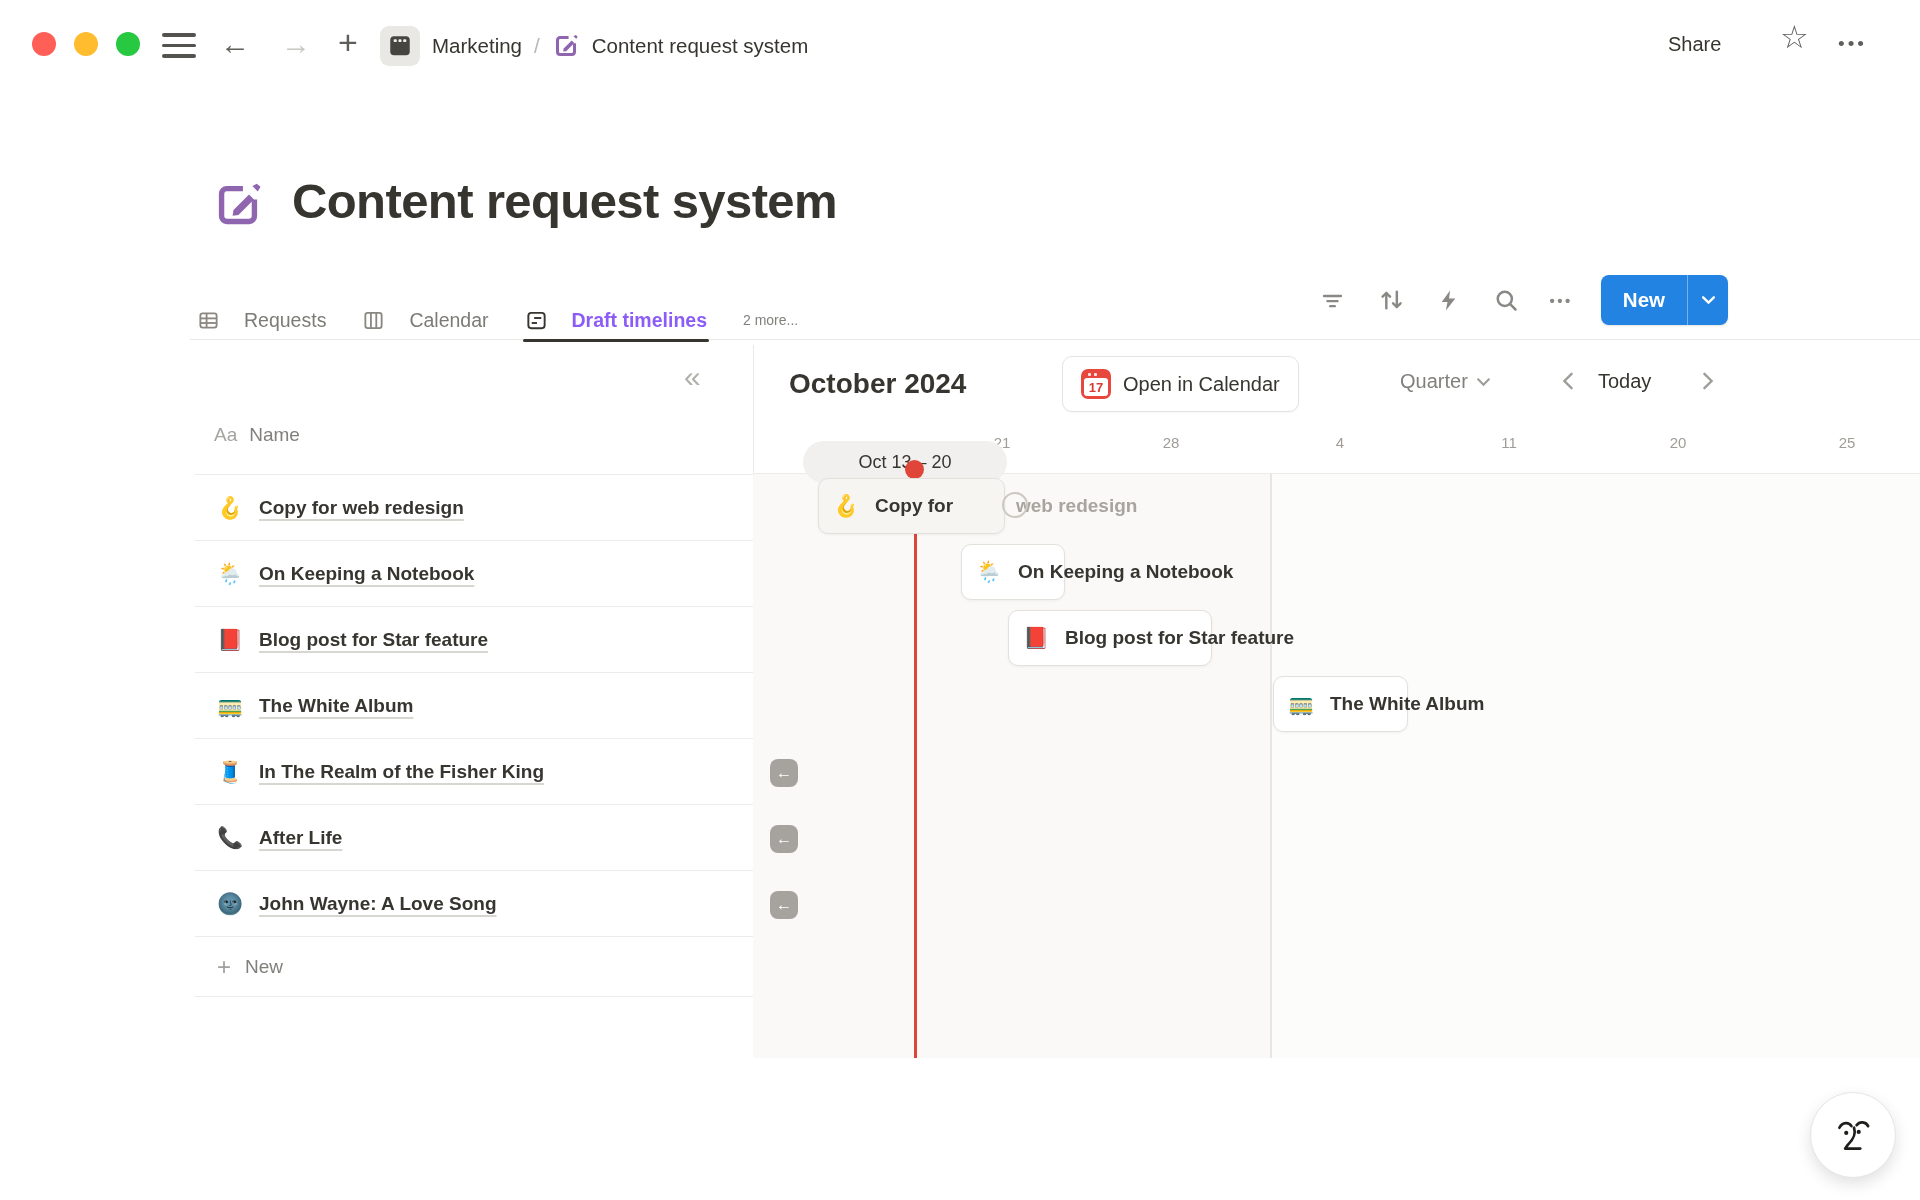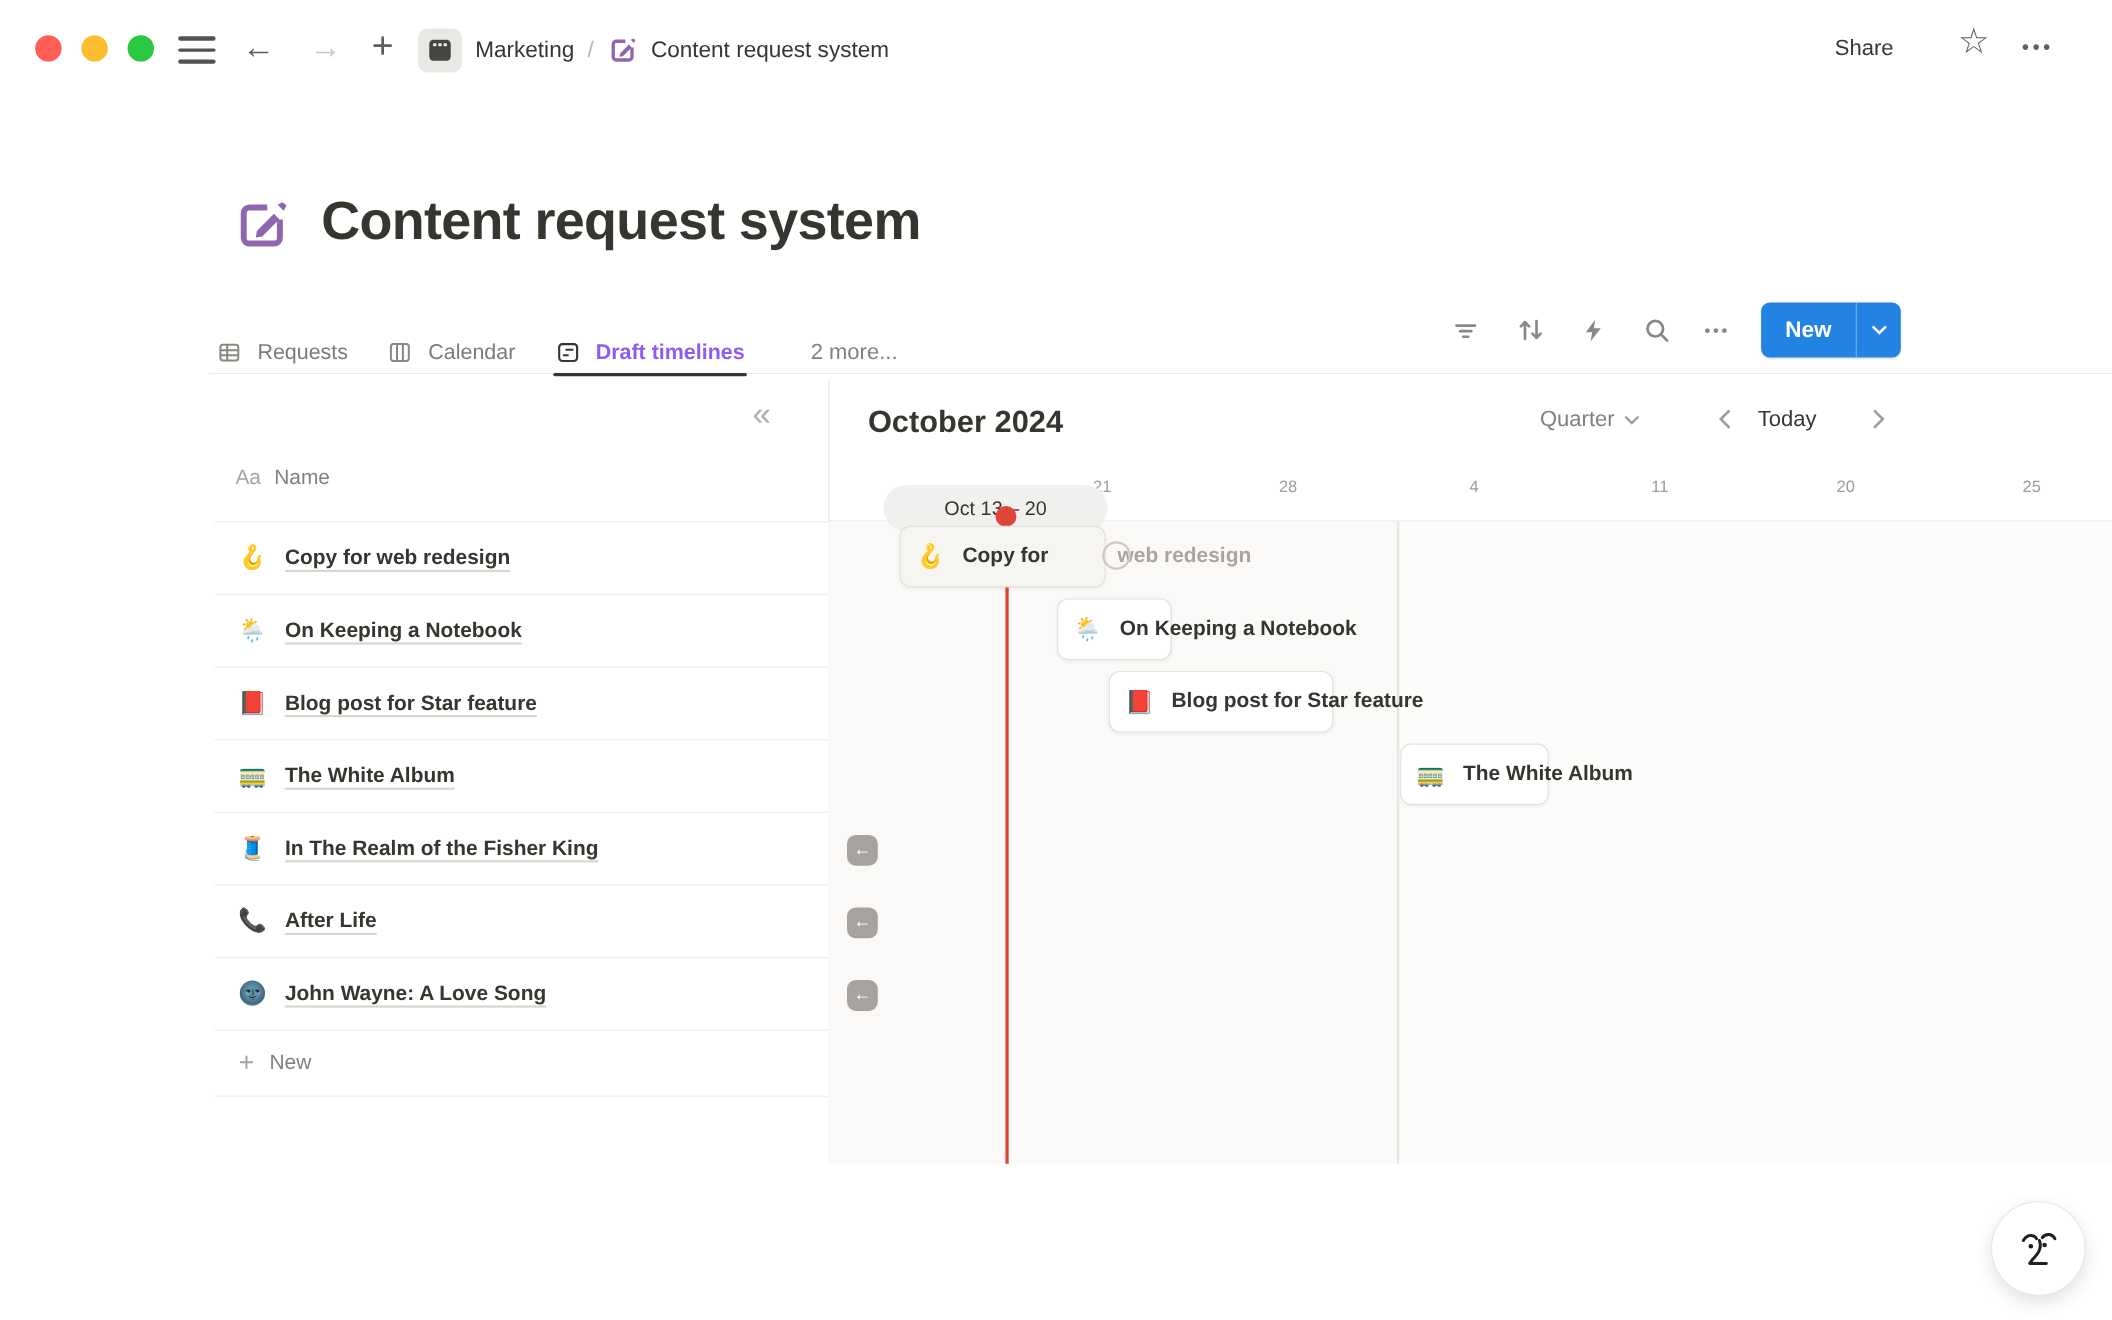--- a/index.html
+++ b/index.html
@@ -13,26 +13,26 @@
   .navglyph{font-size:30px;line-height:30px;color:#5f5e5b;}
   .ws-icon{width:40px;height:40px;border-radius:9px;background:#e9e8e5;display:flex;align-items:center;justify-content:center;}
   .crumbtxt{font-size:20.5px;line-height:44px;color:#37352f;}
   .sep{color:#b9b7b2;}
   .topright{font-size:20px;line-height:44px;color:#37352f;}
   
   .pagetitle{font-size:49px;font-weight:700;letter-spacing:-0.6px;line-height:58px;color:#37352f;}
   
   .tabbar-border{background:#e9e9e7;height:1px;}
   .tabs{display:flex;align-items:center;gap:36px;height:40px;}
-  .tab{position:relative;display:flex;align-items:center;gap:14px;font-size:19.5px;color:#7d7b76;height:40px;cursor:pointer;justify-content:flex-end;}
+  .tab{position:relative;display:flex;align-items:center;gap:24px;font-size:19.5px;color:#7d7b76;height:40px;cursor:pointer;justify-content:flex-end;}
   .tab svg{stroke:#8a8781;}
   .tab.active{color:#8b5cf6;font-weight:700;}
   .tab.active svg{stroke:#37352f;}
   .tab.active::after{content:"";position:absolute;left:-2px;right:-2px;bottom:-2px;height:3px;background:#37352f;border-radius:2px;}
-  .tab-more{font-size:20px;color:#82807c;margin-left:24px;}
+  .tab-more{font-size:14px;color:#82807c;}
   
   .toolbar{display:flex;align-items:center;gap:28px;height:50px;}
   .tbicon{display:flex;align-items:center;justify-content:center;width:30px;height:30px;}
   .tbdots{font-size:15px;letter-spacing:2.5px;color:#8a8884;font-weight:700;}
   .newbtn{display:flex;align-items:stretch;height:50px;border-radius:8px;background:#2383e2;overflow:hidden;
           box-shadow:0 1px 2px rgba(0,0,0,.12);}
   .newbtn .lbl{display:flex;align-items:center;justify-content:center;padding:0 22px;color:#fff;font-size:20.5px;font-weight:700;}
   .newbtn .div{width:1px;background:rgba(255,255,255,.38);margin:0;}
   .newbtn .chev{display:flex;align-items:center;justify-content:center;width:40px;}
   
@@ -243,20 +243,28 @@
     <div class="newrow">
       <span class="plus">+</span>
       <span>New</span>
     </div>
   </div>
 
   <div class="abs vdivider" style="left:753px;top:345px;height:713px"></div>
 
   <div class="abs month" style="left:789px;top:368px">October 2024</div>
 
+  <div class="abs calbtn" style="left:1062px;top:356px">
+    <span class="calicon">
+      <span class="d1"></span>
+        <span class="d2"></span>
+      <span class="paper">17</span>
+    </span>
+    <span>Open in Calendar</span>
+  </div>
 
   <div class="abs qsel" style="left:1400px;top:370px">
     <span>Quarter</span>
     <svg width="15" height="10" viewBox="0 0 14 9" fill="none" stroke="#9f9d99" stroke-width="2" stroke-linecap="round">
       <polyline points="2,2 7,7 12,2"></polyline>
     </svg>
   </div>
   <div class="abs" style="left:1562px;top:371px">
     <svg width="12" height="20" viewBox="0 0 10 16" fill="none" stroke="#9f9d99" stroke-width="2" stroke-linecap="round">
       <polyline points="8,2 2,8 8,14"></polyline>

